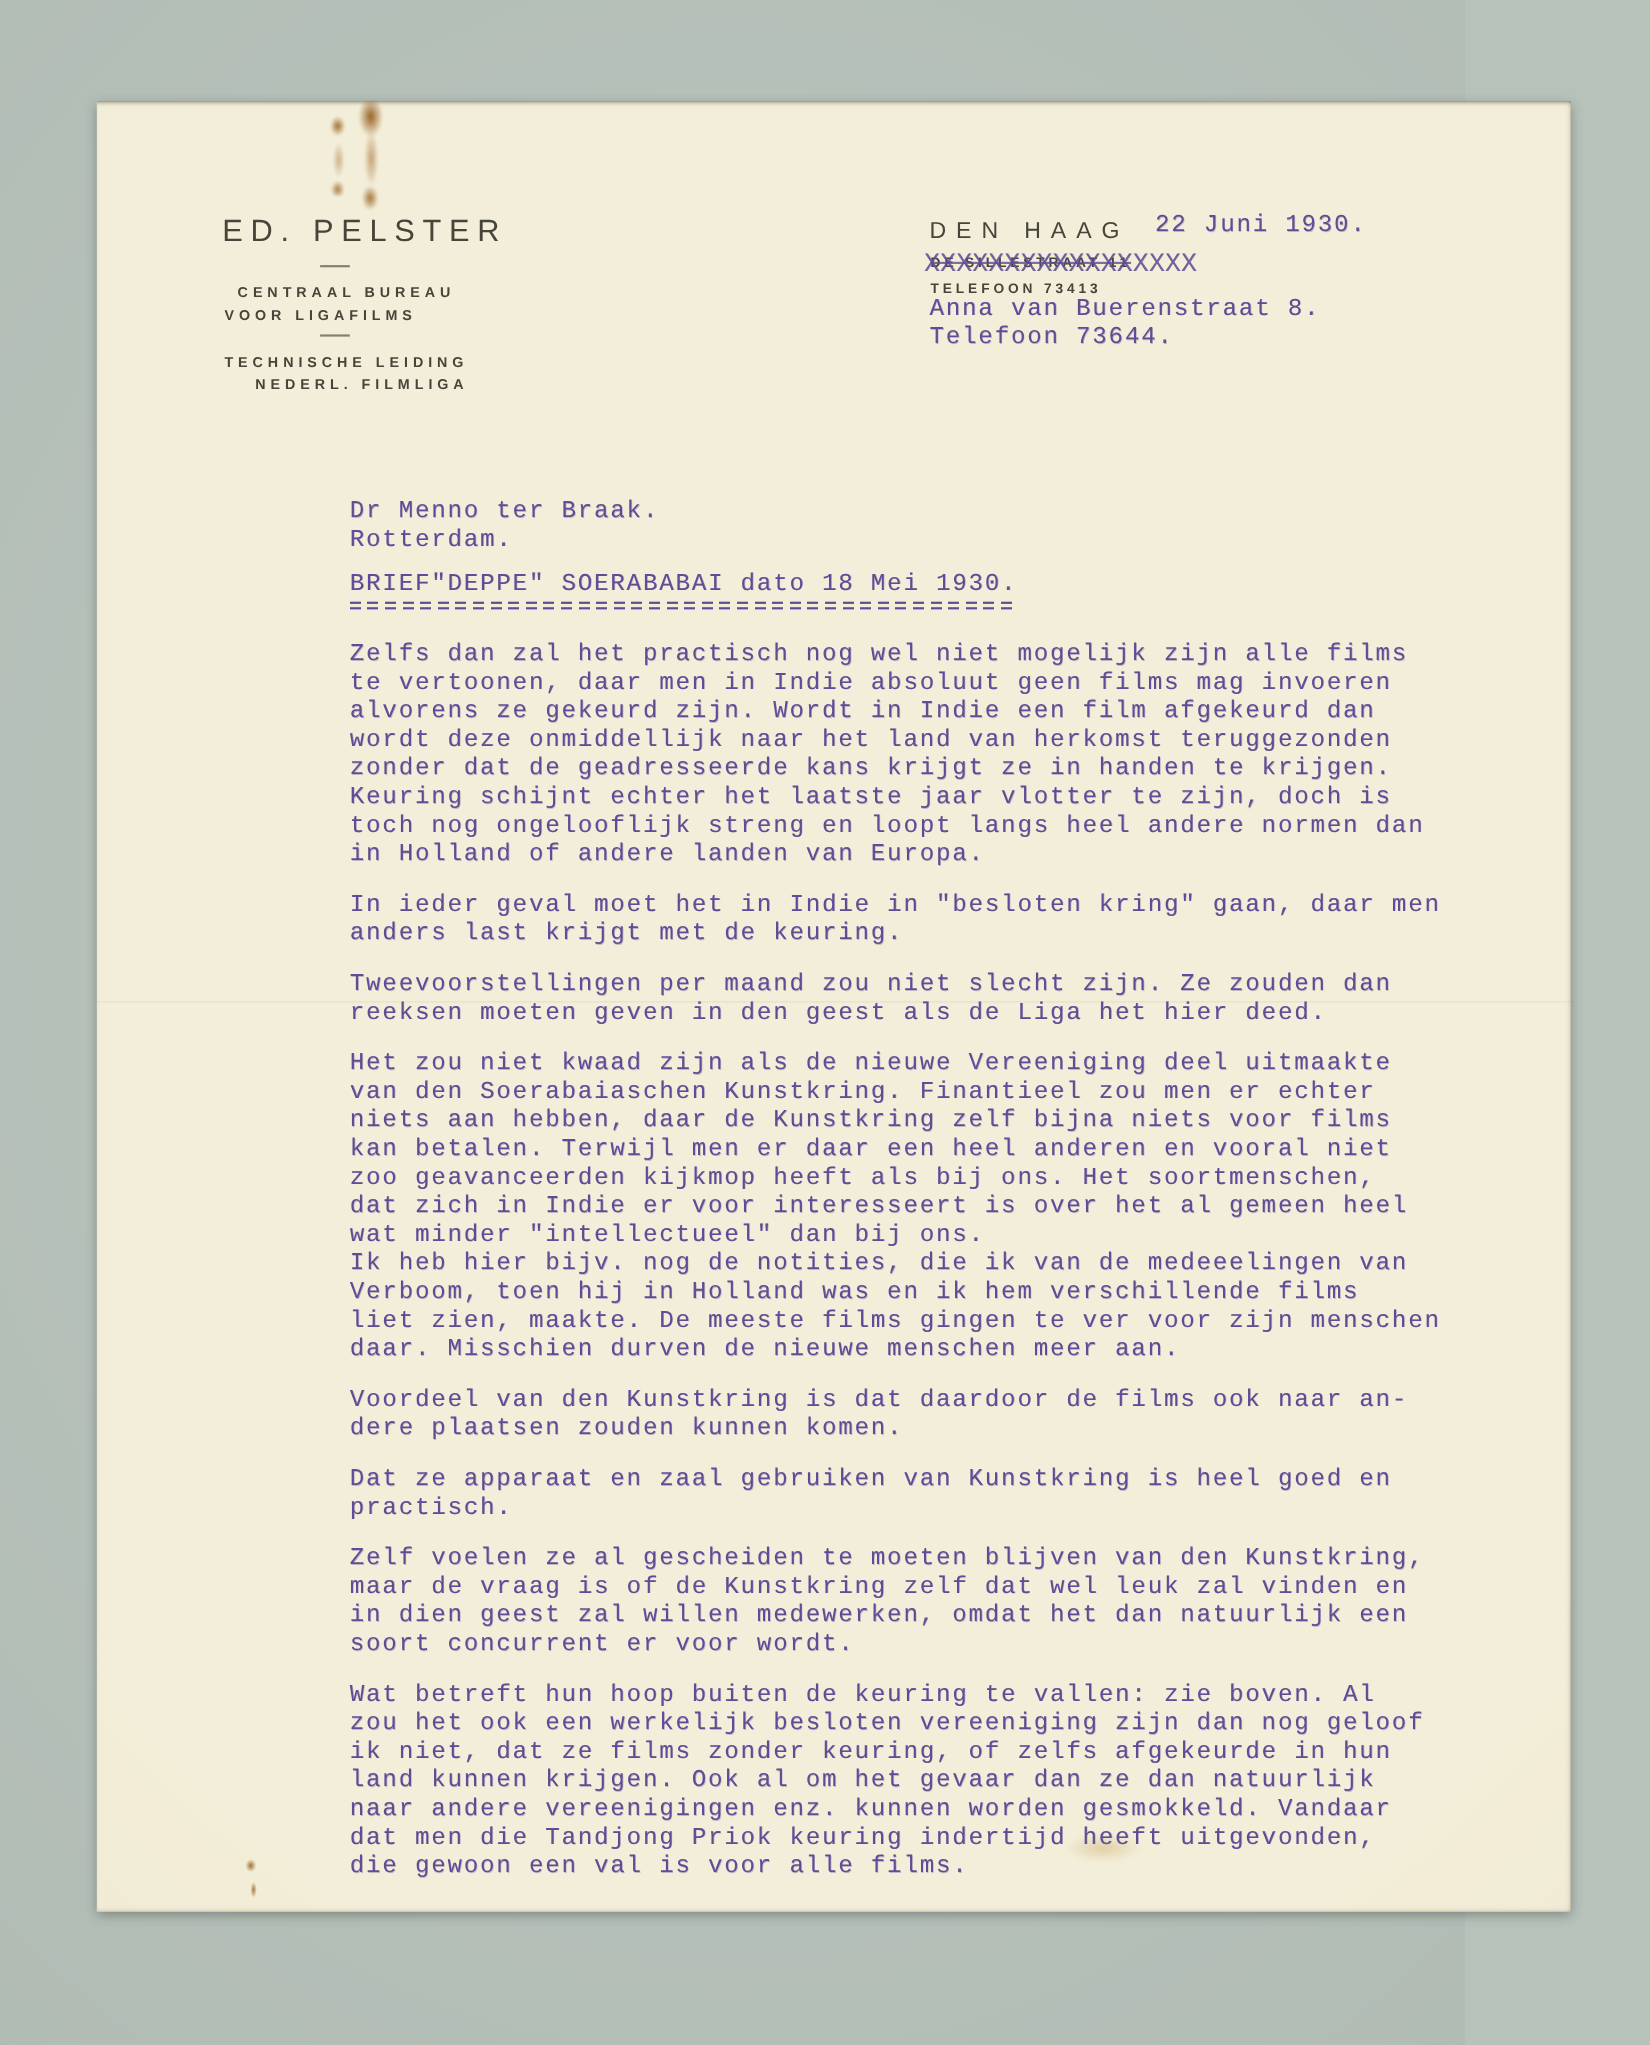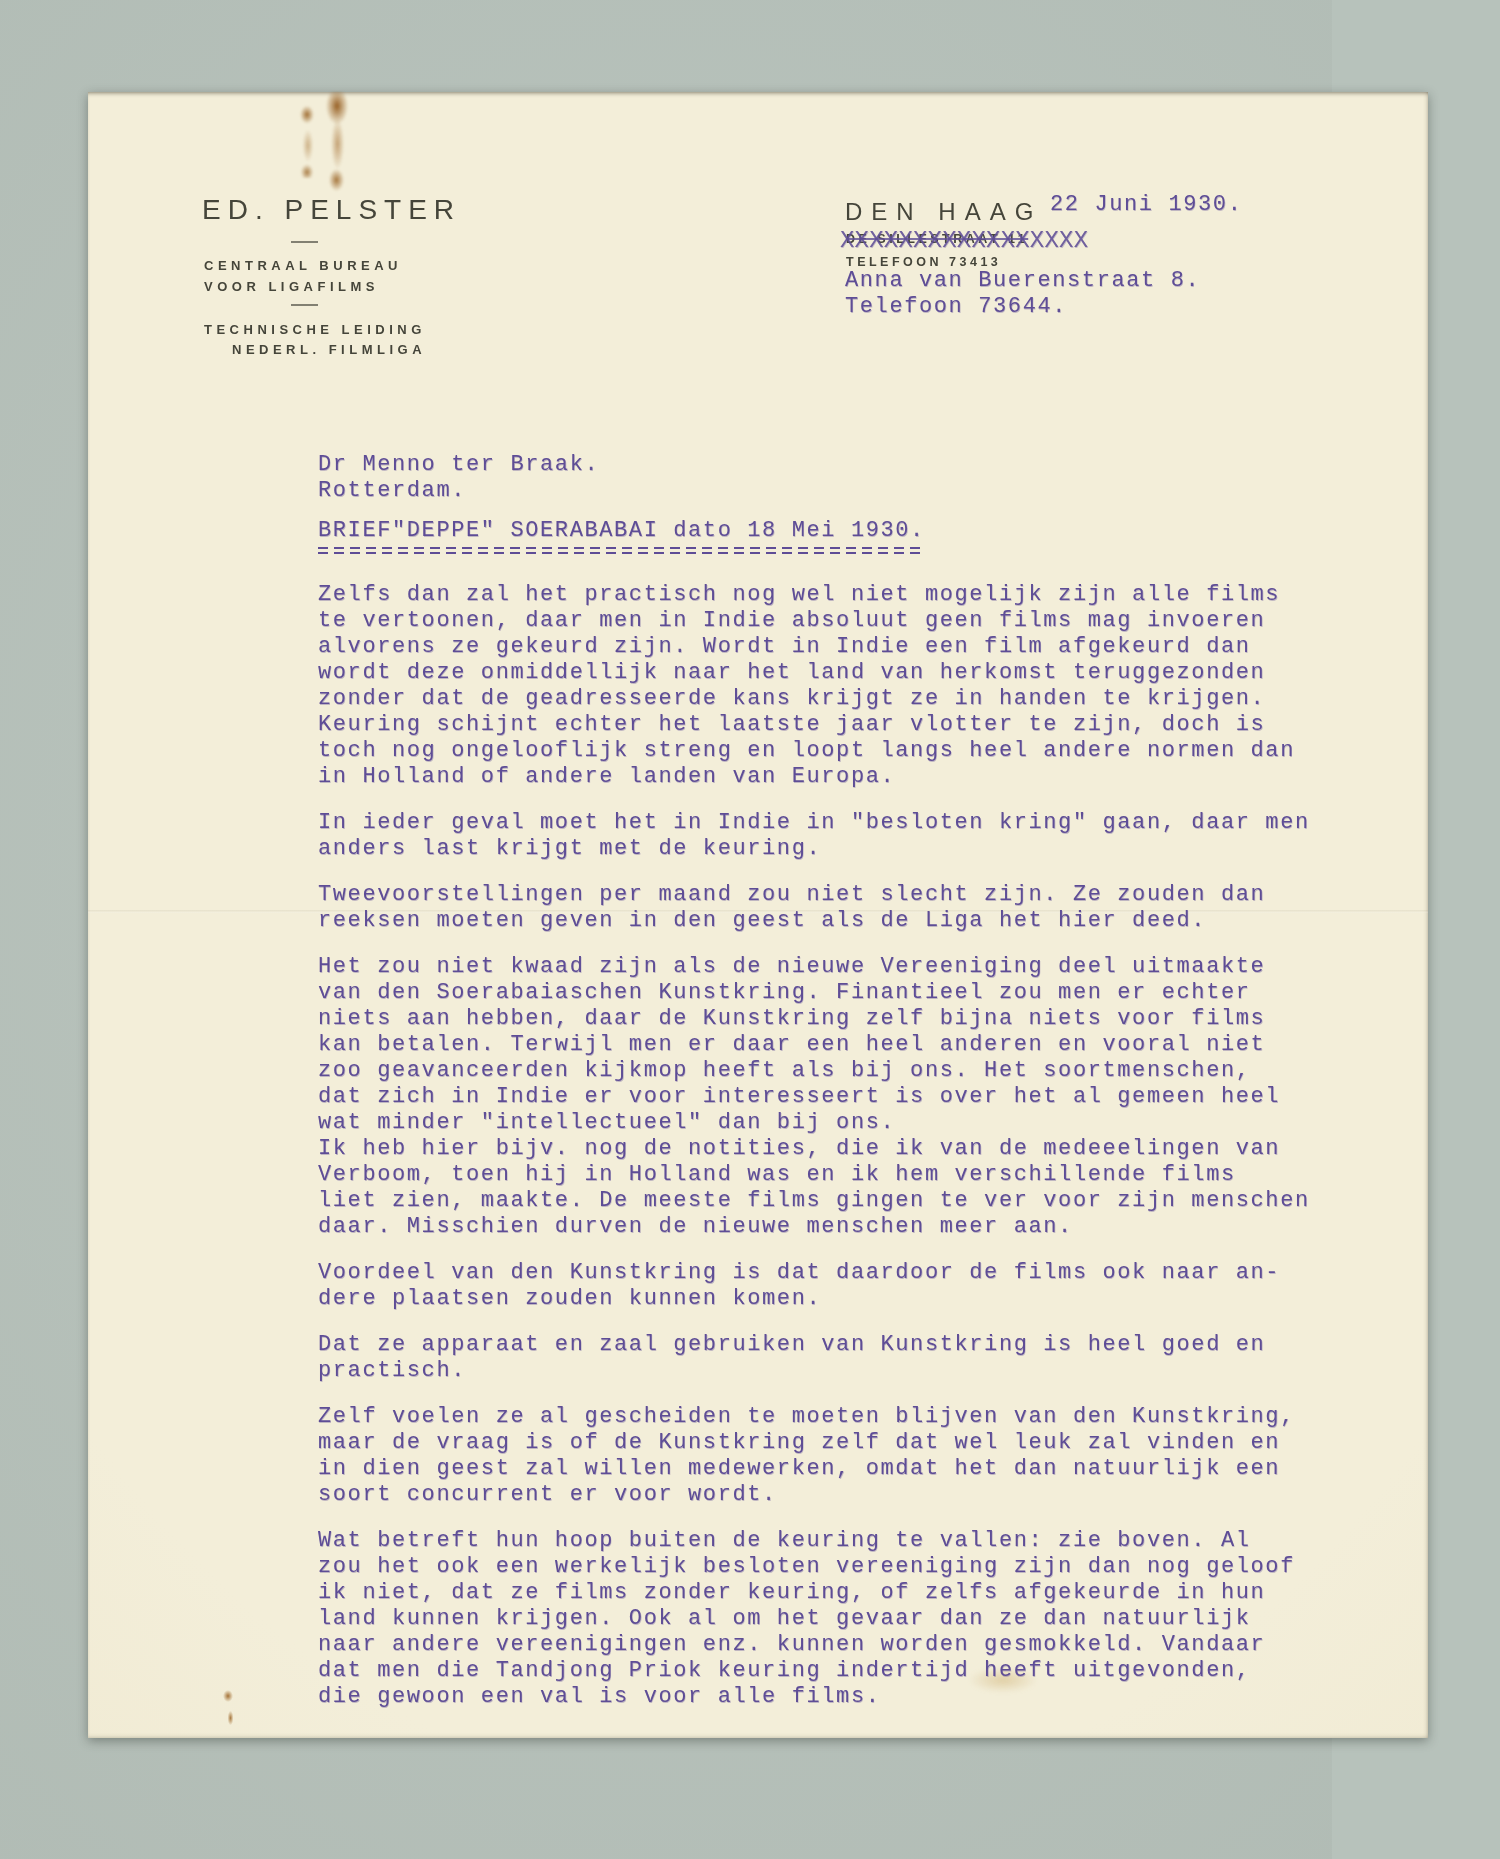--- a/index.html
+++ b/index.html
@@ -57,27 +57,27 @@
   
   .print { color: var(--print-ink, #45453a); }
   .lh-name {
     position:absolute; left:114px; top:102px;
     font-size:28px; letter-spacing:7px; font-weight:400;
   }
   .lh-rule { position:absolute; width:27px; height:2px; background: var(--print-ink,#45453a); opacity:0.65; }
   .lh-rule-1 { left:203px; top:149px; }
   .lh-rule-2 { left:203px; top:212px; }
   .lh-small { position:absolute; font-size:13px; letter-spacing:4.5px; font-weight:700; }
-  .lh-org-1  { left:116px; top:166px; }
+  .lh-org-1  { left:128px; top:166px; }
   .lh-org-2  { left:116px; top:187px; }
   .lh-role-1 { left:116px; top:230px; }
   .lh-role-2 { left:116px; top:250px;padding-left:28px; }
   .lh-city {
     position:absolute; left:757px; top:106px;
-    font-size:24px; letter-spacing:9px; font-weight:400;
+    font-size:21px; letter-spacing:9px; font-weight:400;
   }
   .lh-old { position:absolute; font-size:12.5px; letter-spacing:3.5px; font-weight:700; }
   .lh-old-addr { left:758px; top:140px; text-decoration: line-through; text-decoration-color: rgba(94,77,150,0.8); text-decoration-thickness:2px; }
   .lh-old-tel  { left:758px; top:163px; }
   
   .typed {
     font-family:"Liberation Mono","DejaVu Sans Mono",monospace;
     font-size:22px; letter-spacing:1.6px; line-height:26px;
     color: var(--typewriter-ink, #5e4d96);
     text-shadow: 0.6px 0.6px 0 rgba(94,77,150,0.35);

